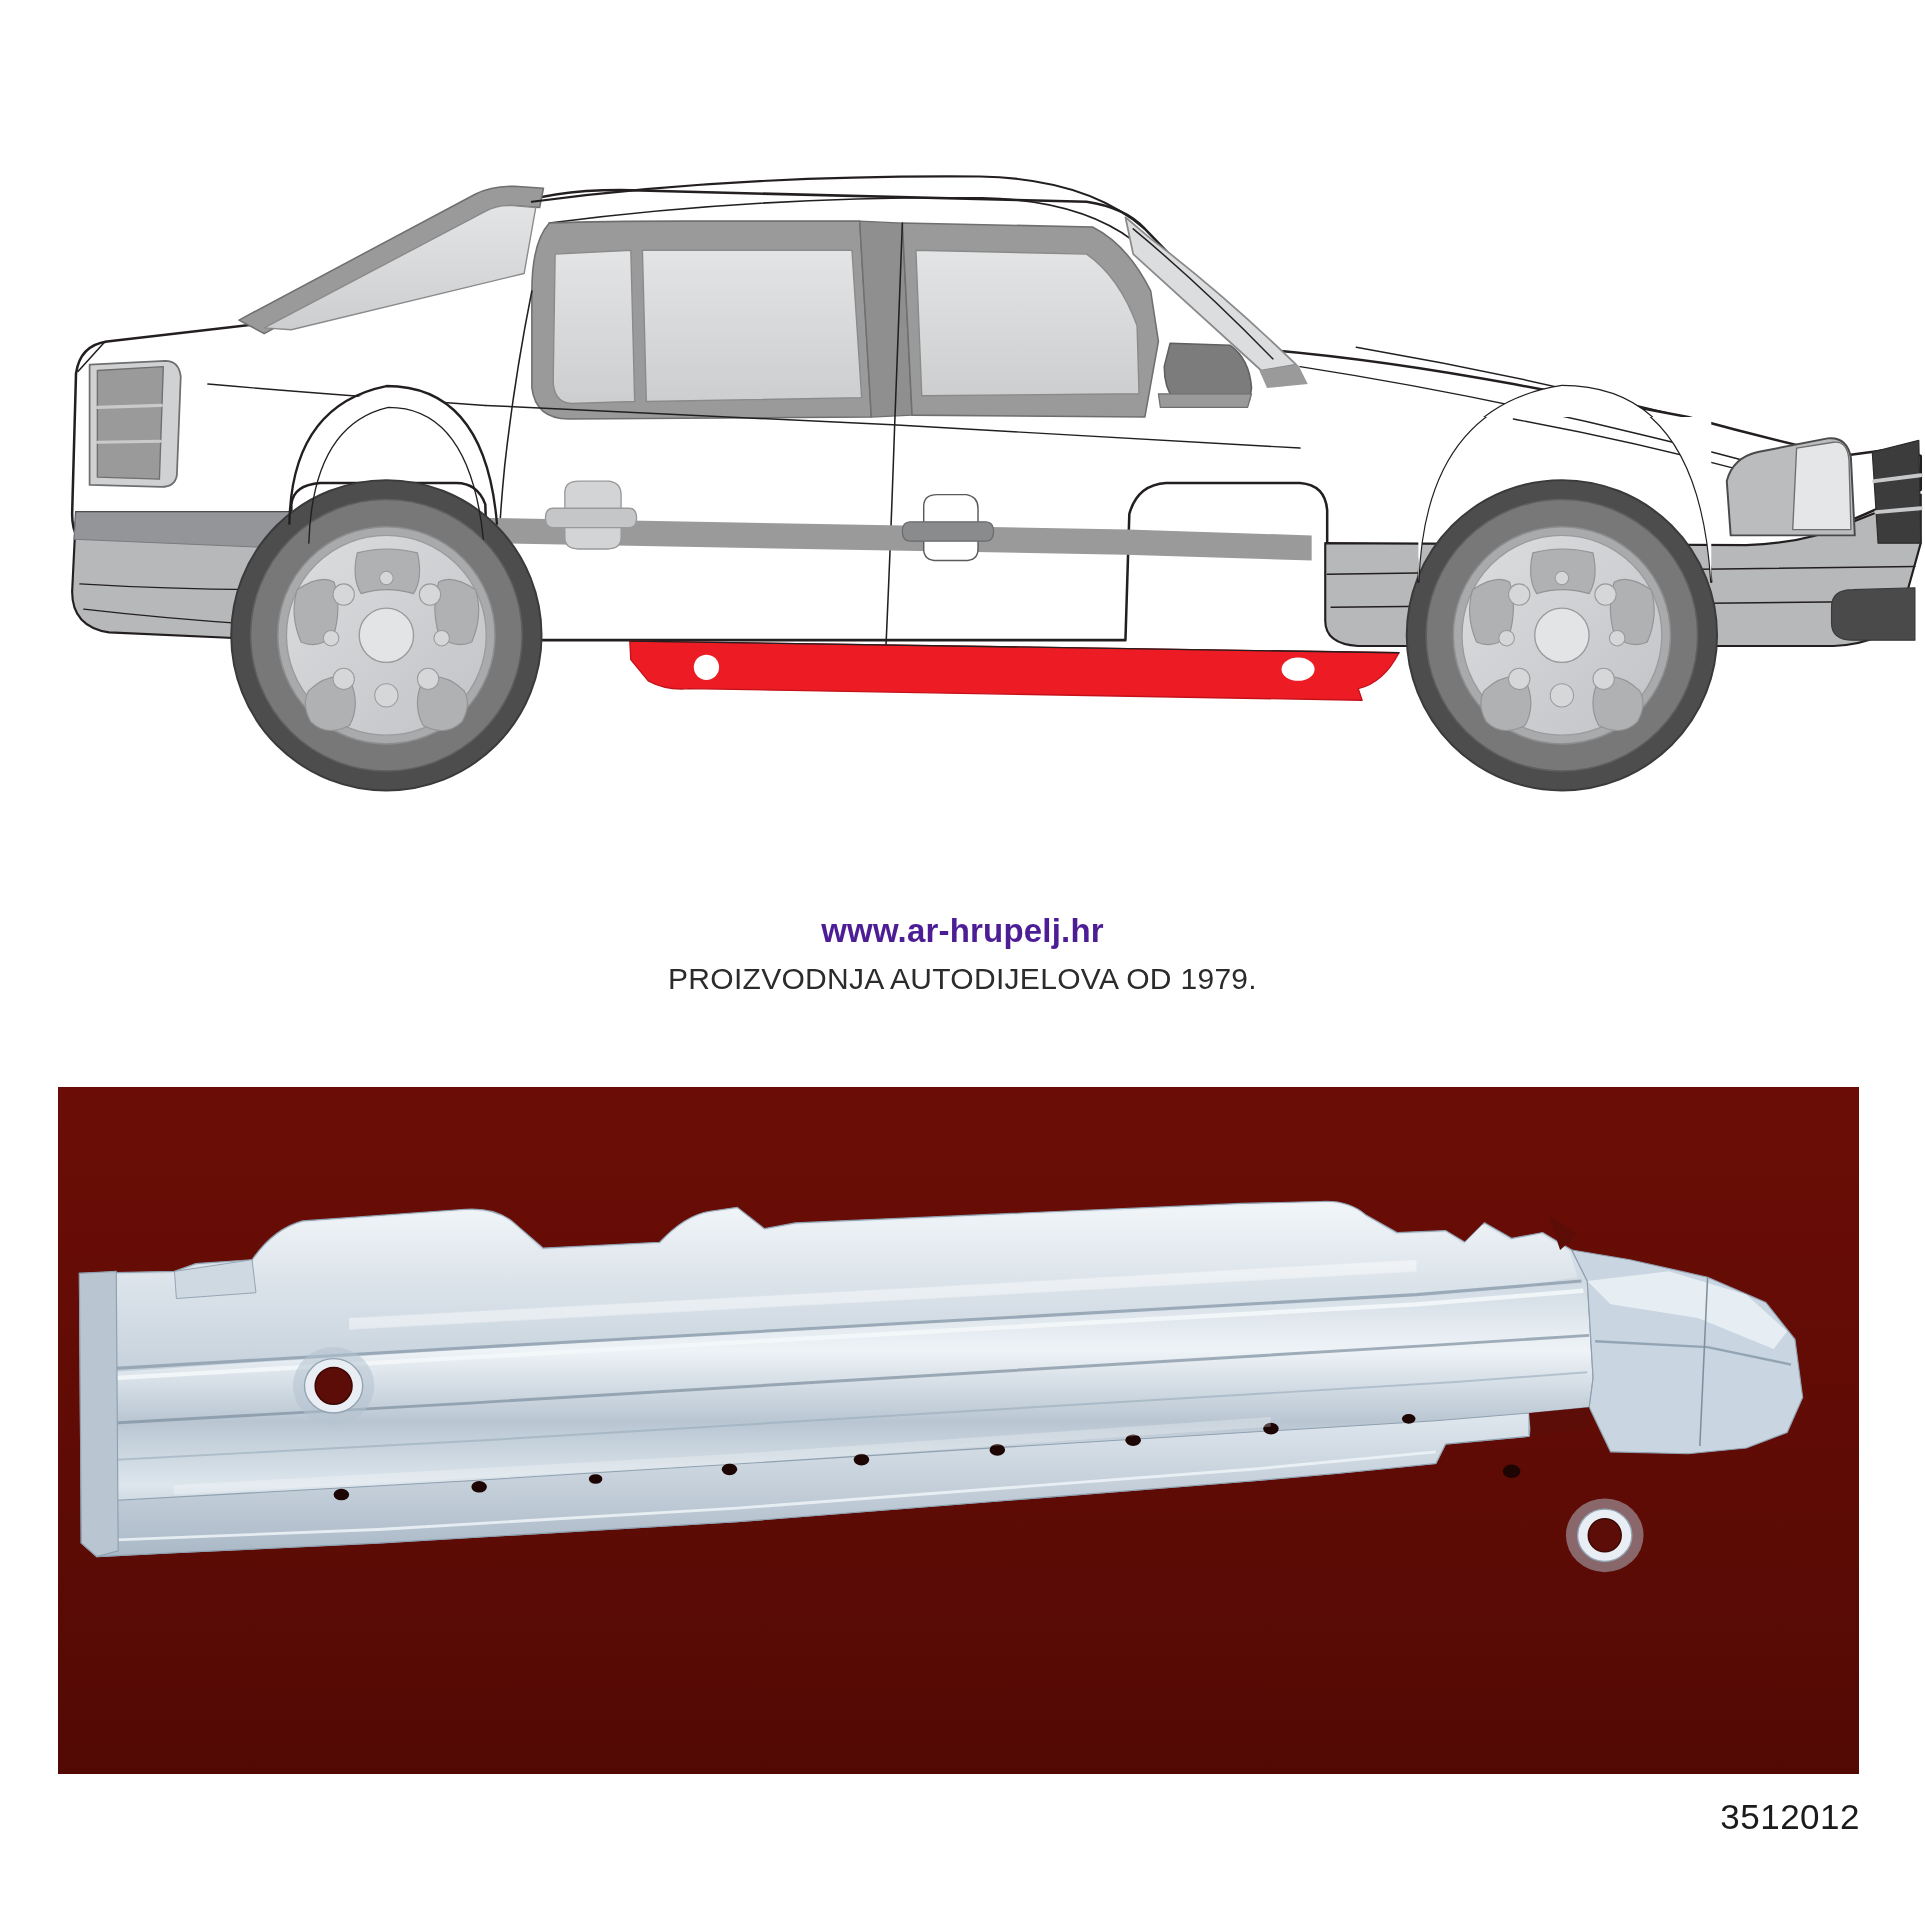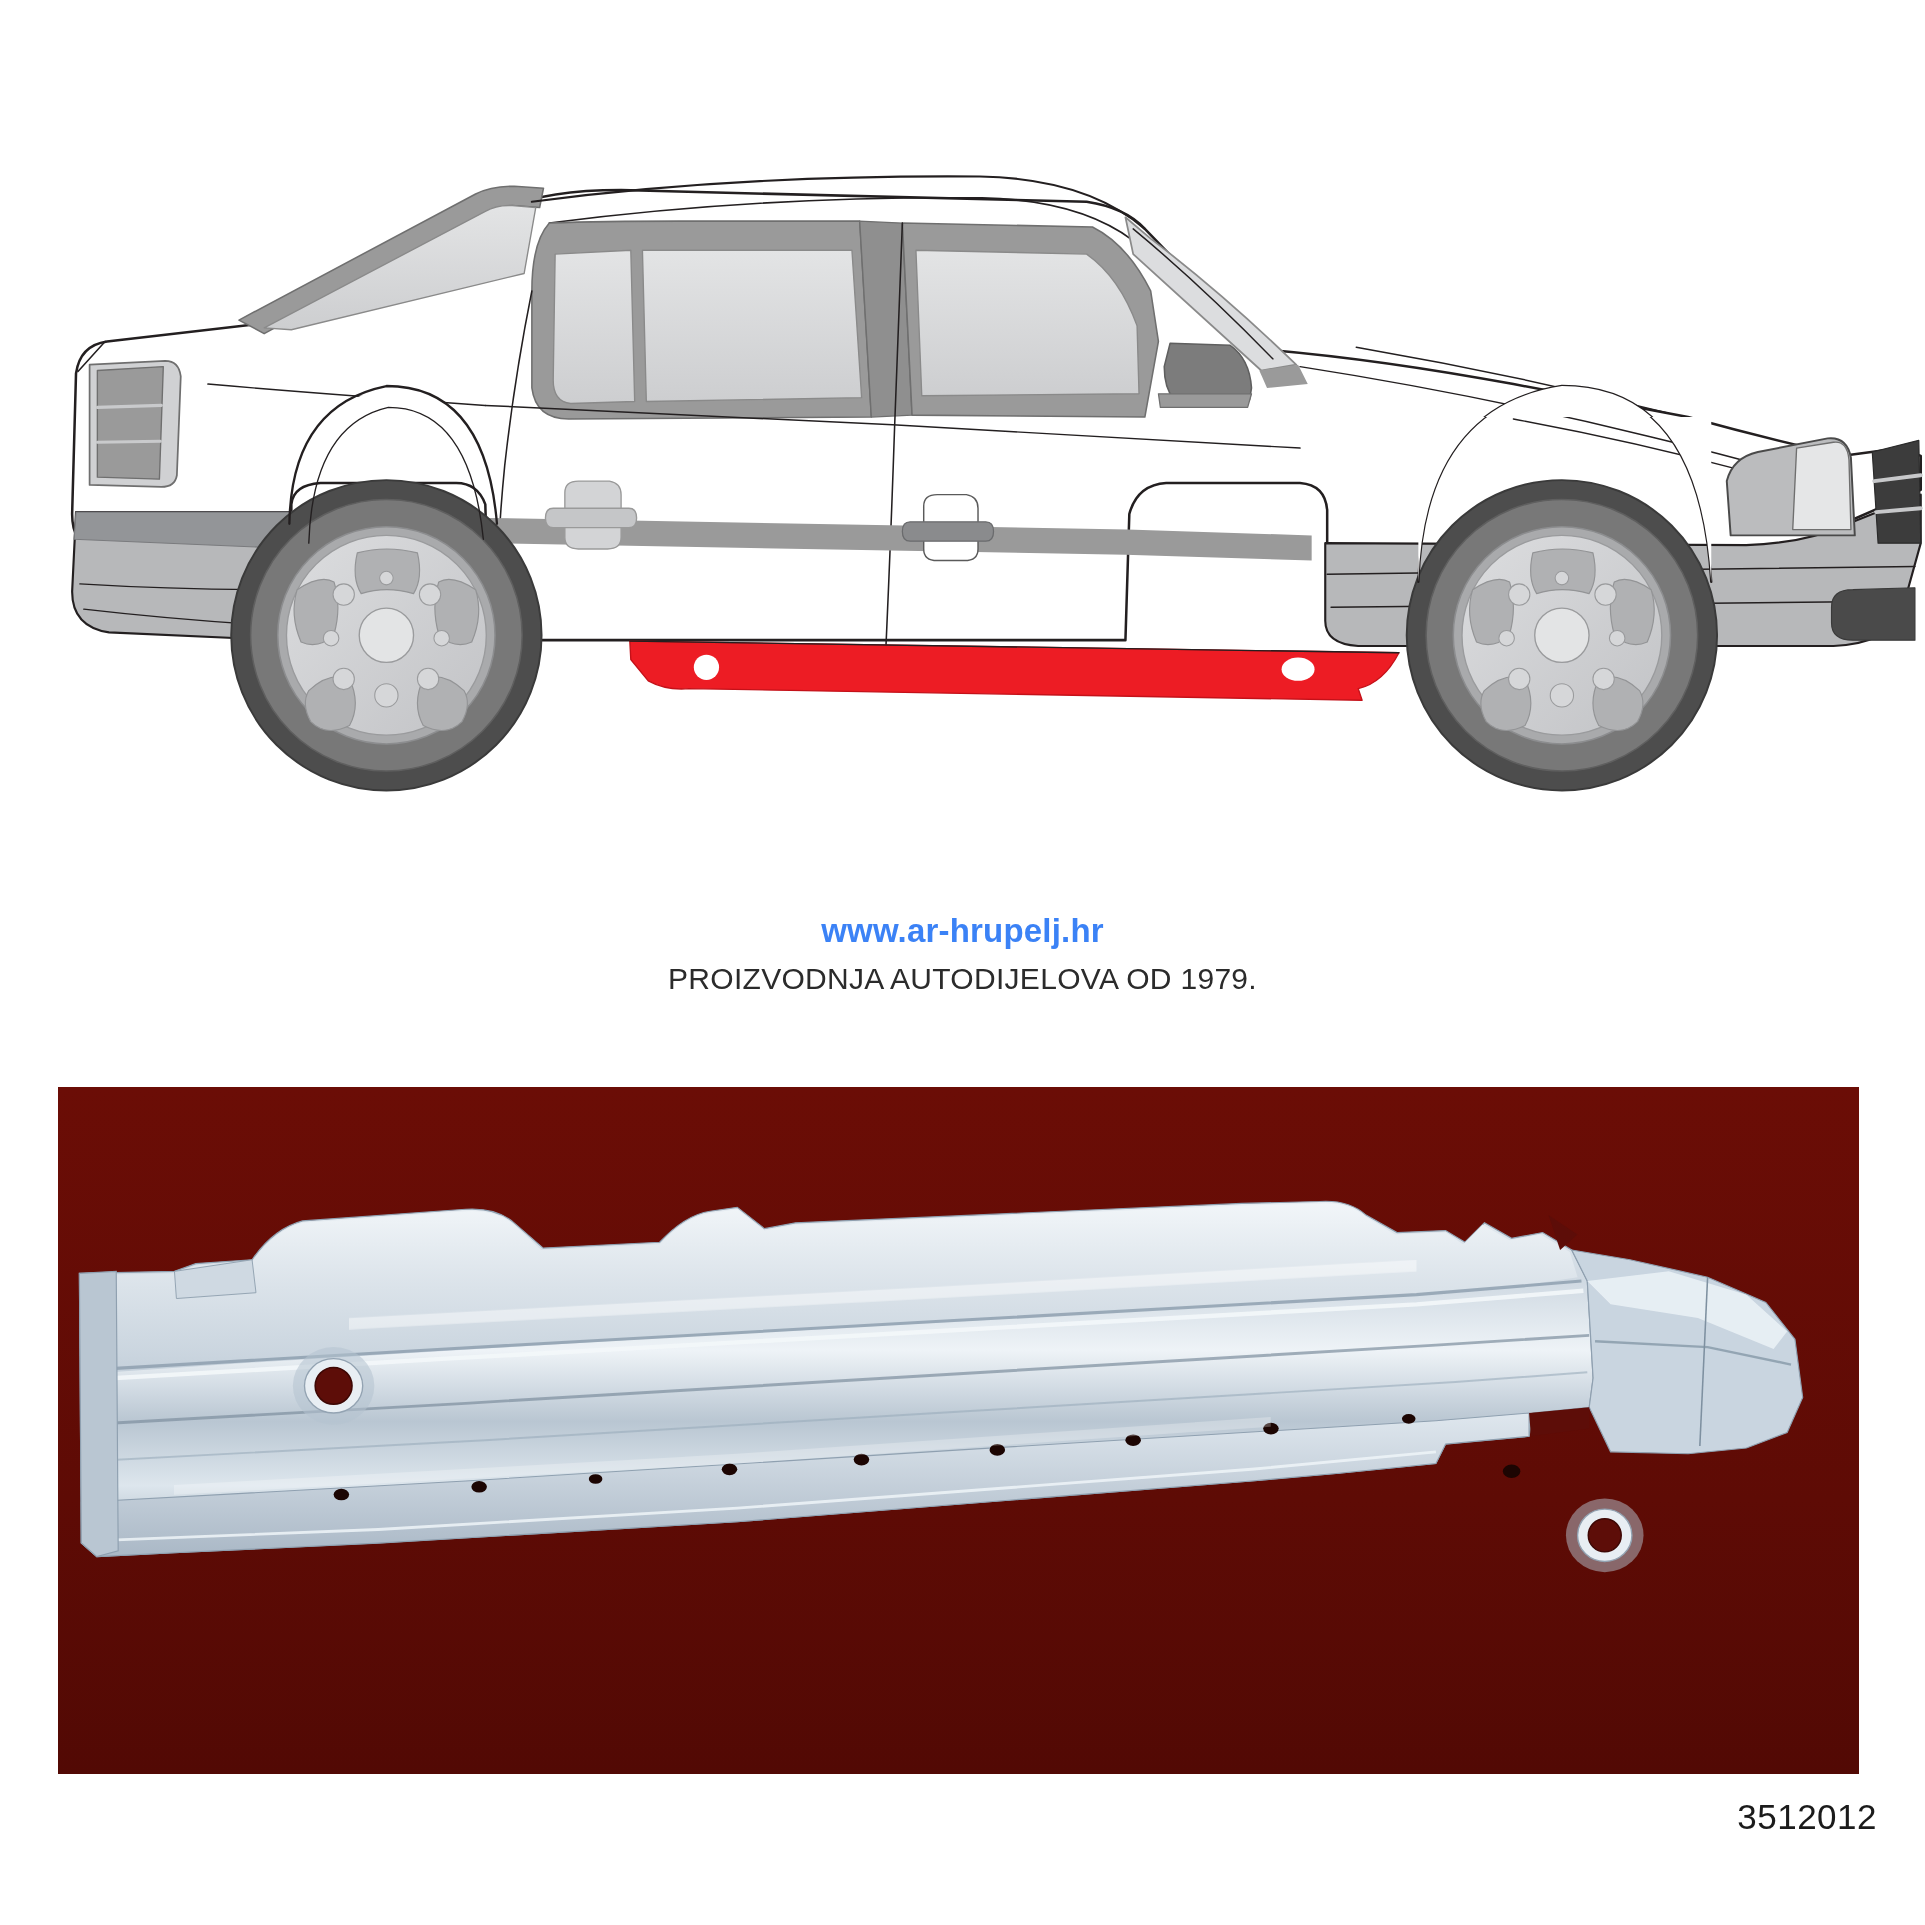--- a/index.html
+++ b/index.html
@@ -7,37 +7,37 @@
 
   #sheet{position:absolute;left:0;top:0;width:1925px;height:1925px;background:#ffffff;}
 
   
   #car-panel{position:absolute;left:0;top:0;width:1925px;height:902px;}
   #car-svg{position:absolute;left:0;top:0;width:1925px;height:902px;display:block;}
 
   
   #caption{position:absolute;left:0;top:912px;width:1925px;text-align:center;}
   #caption .site{
-    font-size:33px;font-weight:bold;color:#3b82f6;letter-spacing:0.2px;line-height:1.15;
+    font-size:33px;font-weight:bold;color:#4c1d95;letter-spacing:0.2px;line-height:1.15;
   }
   #caption .tagline{
     font-size:30px;font-weight:normal;color:#2b2b2b;letter-spacing:0.3px;margin-top:11.6px;line-height:1.15;
   }
 
   
   #photo-frame{
     position:absolute;left:58px;top:1087px;width:1801px;height:687px;
     background:#630b05;overflow:hidden;
   }
   #photo-svg{position:absolute;left:0;top:0;width:1801px;height:687px;display:block;}
 
   
   #part-number{
     position:absolute;left:0;top:1797px;width:1925px;
-    text-align:right;padding-right:48px;box-sizing:border-box;
+    text-align:right;padding-right:65px;box-sizing:border-box;
     font-size:35px;color:#1b1b1b;letter-spacing:0.5px;
   }
 </style>
 </head>
 <body>
 
 <div id="sheet">
 
   <div id="car-panel">
     <svg id="car-svg" viewBox="0 0 1984 930" xmlns="http://www.w3.org/2000/svg">

